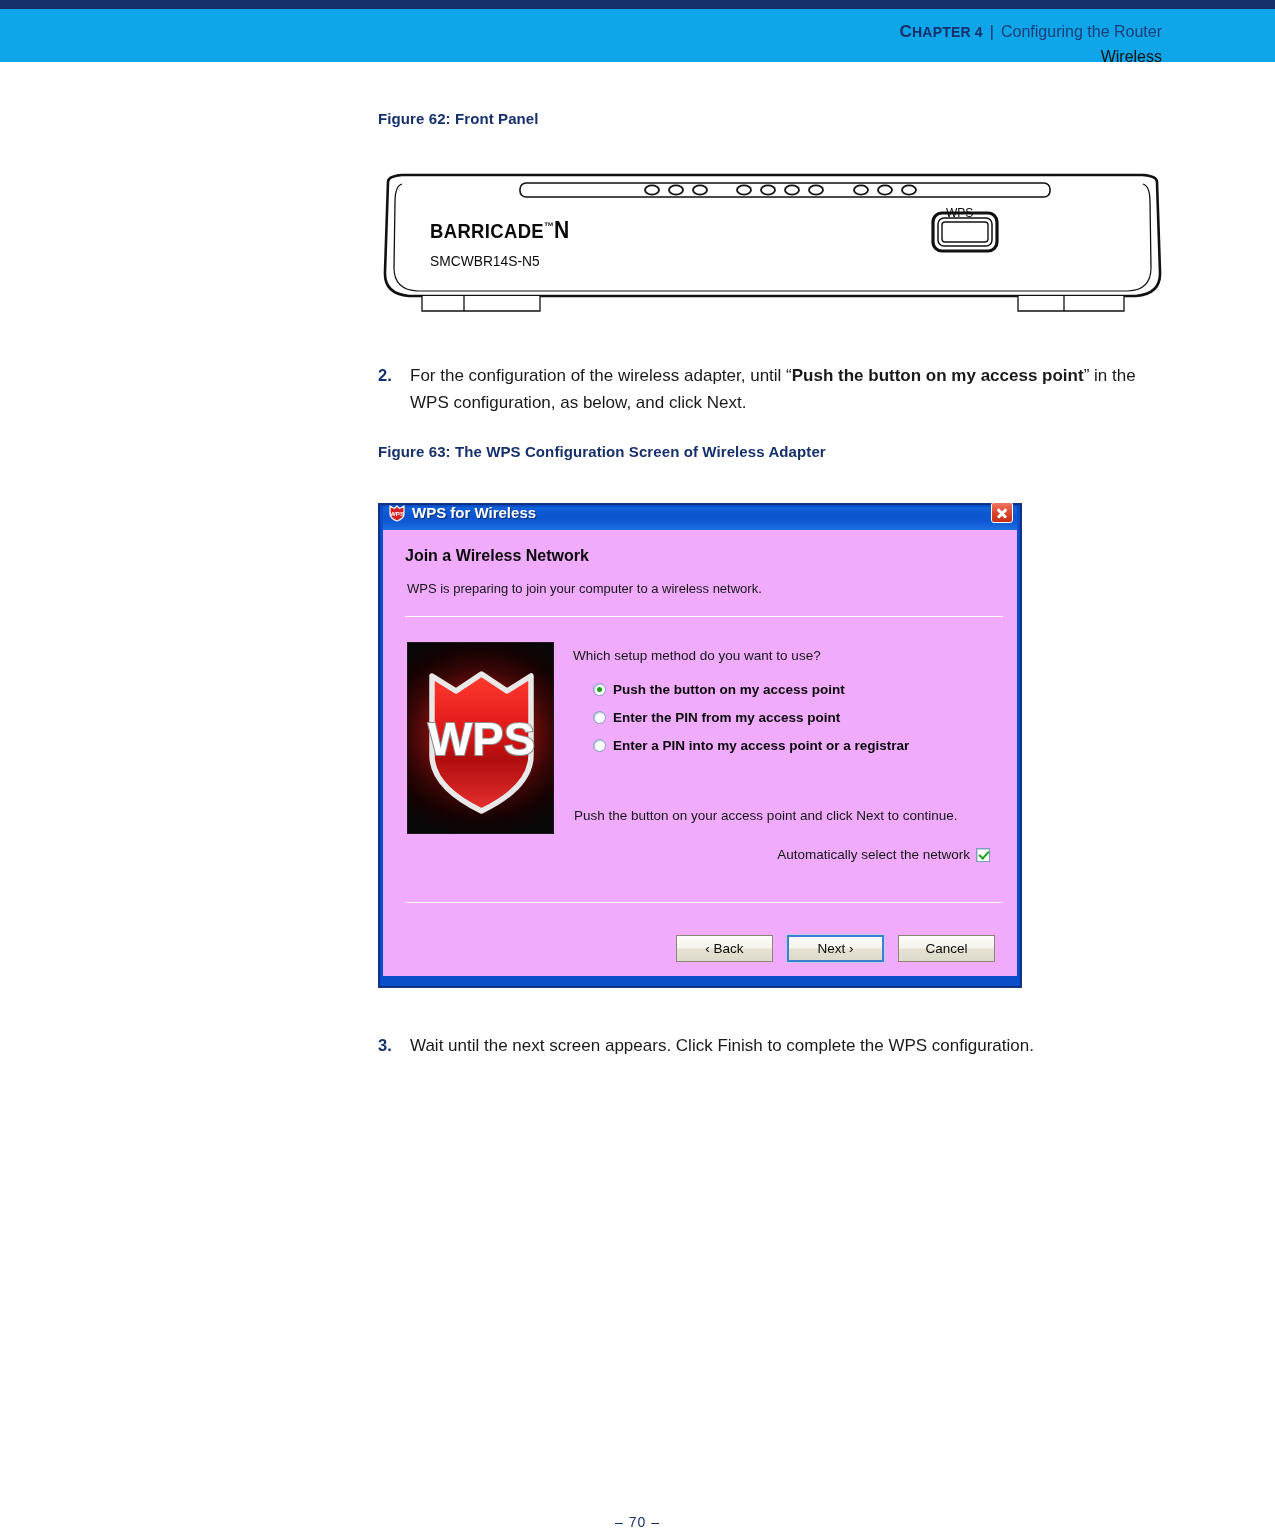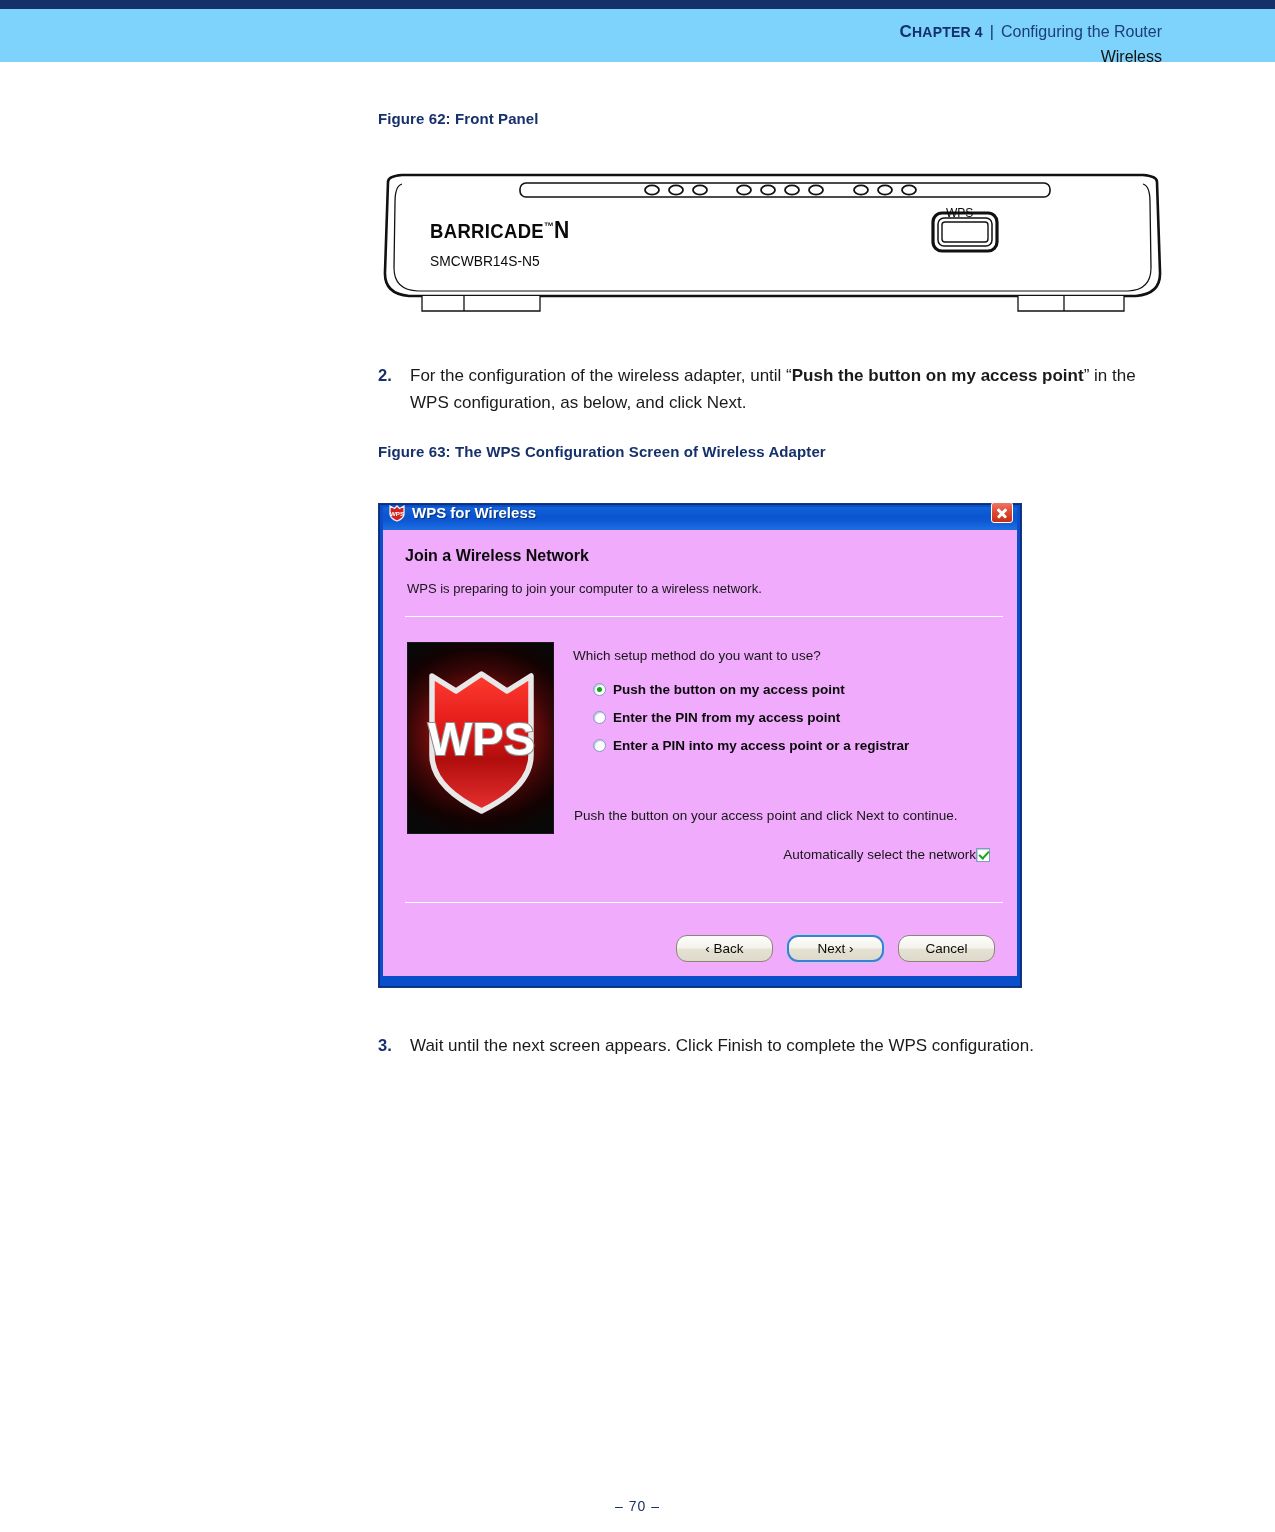--- a/index.html
+++ b/index.html
@@ -18,21 +18,21 @@
   .header-rule {
     position: absolute;
     top: 0; left: 0;
     width: 1275px; height: 9px;
     background: #16306b;
   }
   .header-band {
     position: absolute;
     top: 9px; left: 0;
     width: 1275px; height: 53px;
-    background: #7dd3fc;
+    background: #0ea5e9;
   }
   .header-text {
     position: absolute;
     top: 9px; right: 113px;
     width: 700px;
     text-align: right;
     line-height: 24px;
     padding-top: 2px;
   }
   .hdr-line1 { white-space: nowrap; }
@@ -249,20 +249,21 @@
   .auto-row {
     position: absolute;
     top: 317px; right: 27px;
     display: flex;
     align-items: center;
     cursor: pointer;
   }
   .auto-label {
     font-size: 13.5px;
     color: #161616;
+    margin-right: 6px;
     white-space: nowrap;
   }
   .checkbox-mark {
     width: 14px; height: 14px;
     flex: none;
     background: #ffffff;
     border: 1px solid #7d9cc0;
     box-shadow: inset 1px 1px 1px rgba(120,150,180,.5);
     position: relative;
   }
@@ -279,37 +280,37 @@
     position: absolute;
     bottom: 14px; right: 22px;
     display: flex;
     gap: 14px;
   }
   .dlg-btn {
     min-width: 97px;
     height: 27px;
     background: linear-gradient(to bottom, #fdfdfc 0%, #f4f2ea 48%, #e6e2d3 52%, #dedacb 100%);
     border: 1px solid #8a8674;
-    border-radius: 11px;
+    border-radius: 0;
     font-size: 13.5px;
     color: #0a0a0a;
     font-family: "Liberation Sans", sans-serif;
     cursor: pointer;
     padding: 4px 10px;
     white-space: nowrap;
   }
   .dlg-btn.default {
     border: 2px solid #3c7fd4;
     box-shadow: 0 0 0 1px #b8cfe8;
   }
 
   
   .footer {
     position: absolute;
-    bottom: 18px; left: 0;
+    bottom: 2px; left: 0;
     width: 1275px;
     text-align: center;
     color: #16306b;
     font-size: 14px;
     letter-spacing: 1px;
   }
 </style>
 </head>
 <body>
 

